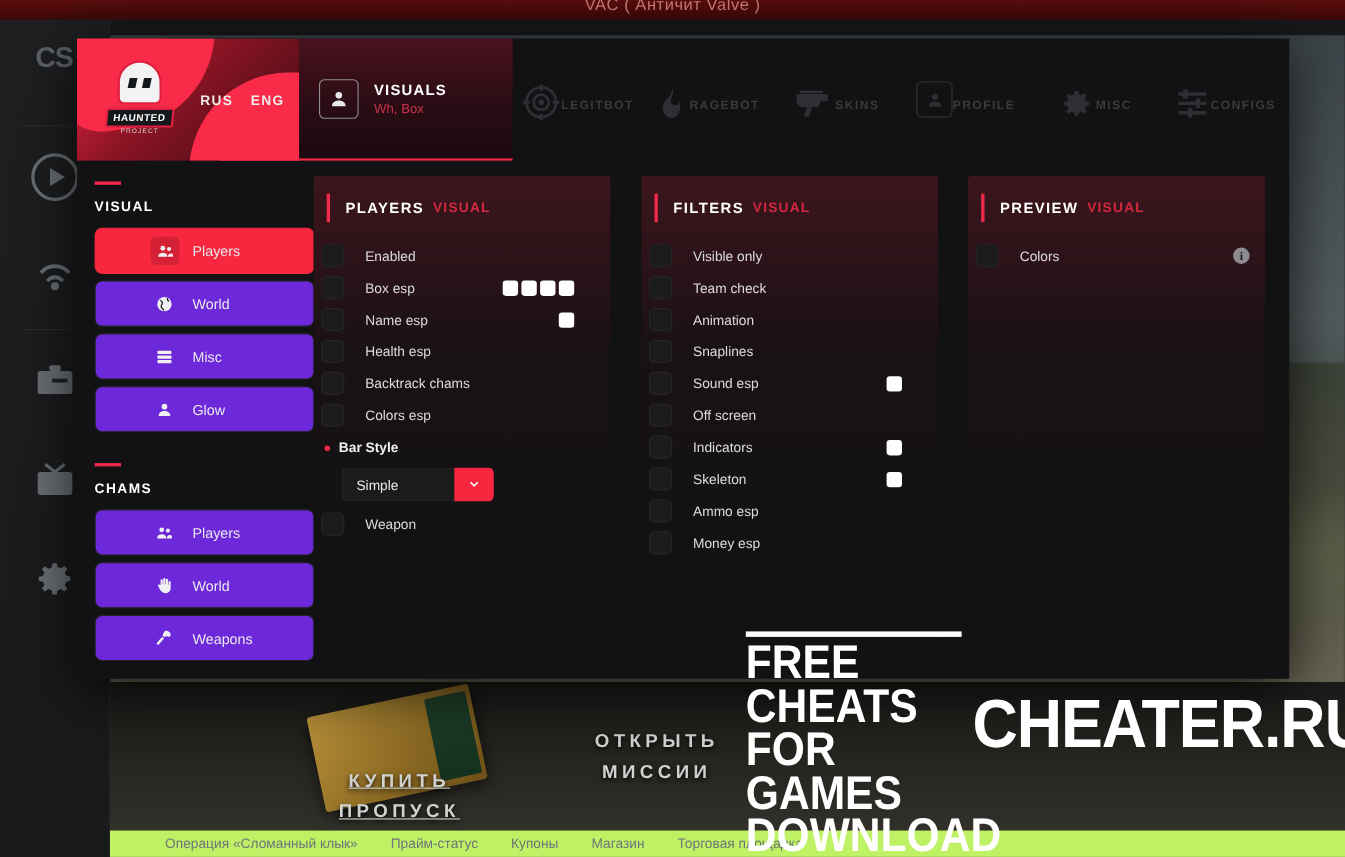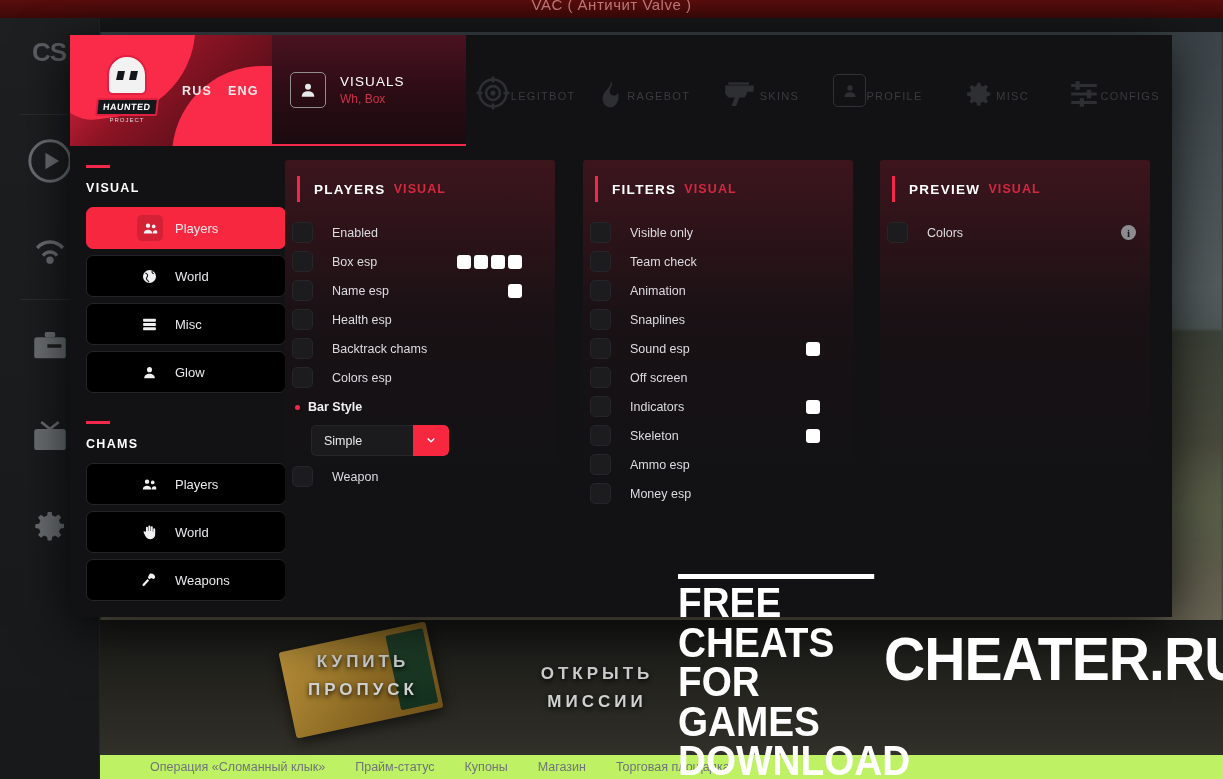--- a/index.html
+++ b/index.html
@@ -159,21 +159,21 @@
   .lang span.inactive { color:#efe8e8; }
 
   .tabs { position:absolute; left:202px; top:0; right:0; height:111px; display:flex; }
   .tab {
     width:118px; height:111px; position:relative; cursor:pointer;
     display:flex; flex-direction:row; align-items:center; justify-content:center;
   }
   .tab .tab-ico { height:40px; display:flex; align-items:flex-end; justify-content:center; }
   .tab .tab-ico svg { fill:#2e2f32; }
   .tab .tab-label {
-    margin-top:10px; color:#3a3b3e; font-size:11px; font-weight:normal; letter-spacing:1.3px;
+    margin-top:10px; color:#3a3b3e; font-size:11px; font-weight:bold; letter-spacing:1.3px;
   }
   .tab.active {
     width:195px; flex-direction:row; justify-content:flex-start; gap:14px; padding-left:18px;
     background:linear-gradient(180deg,#4a1220 0%,#2b0c14 55%,#1a0a0f 100%);
     border-bottom:2px solid #f2294a;
   }
   .tab.active .tab-ico {
     height:auto; width:36px; height:36px; border:1.5px solid #8f8f92; border-radius:5px;
     display:flex; align-items:center; justify-content:center;
   }
@@ -181,21 +181,21 @@
   .tab.active .tab-txt { display:flex; flex-direction:column; gap:3px; }
   .tab.active .tab-label { margin:0; color:#fff; font-size:13.5px; letter-spacing:1.1px; }
   .tab.active .tab-sub { color:#c9324a; font-size:12px; }
 
   
   .side { position:absolute; left:16px; top:130px; width:200px; }
   .side-rule { width:24px; height:3px; background:#f2294a; margin-bottom:13px; }
   .side-title { color:#fff; font-size:12.5px; font-weight:bold; letter-spacing:1.3px; margin-bottom:12px; }
   .side-btn {
     position:relative; height:42px; margin-bottom:6px; border-radius:7px;
-    background:#000000; border:1px solid #242427; cursor:pointer;
+    background:#6d28d9; border:1px solid #242427; cursor:pointer;
     display:flex; align-items:center;
   }
   .side-btn.active { background:#f7273f; border-color:#f7273f; }
   .side-ico {
     position:absolute; left:50px; width:24px; height:24px;
     display:flex; align-items:center; justify-content:center;
   }
   .side-ico svg { fill:#f0f0f2; }
   .side-btn.active .side-ico {
     background:rgba(0,0,0,.14); border-radius:5px; width:26px; height:26px;
@@ -312,21 +312,21 @@
         <svg width="42" height="42" viewBox="0 0 24 24">
             <path d="M12 8.2a3.8 3.8 0 1 0 0 7.6 3.8 3.8 0 0 0 0-7.6zm0 5.8a2 2 0 1 1 0-4 2 2 0 0 1 0 4z"></path>
             <path d="M20 13.1v-2.2l-2.2-.4a6 6 0 0 0-.7-1.7l1.3-1.8-1.6-1.6-1.8 1.3a6 6 0 0 0-1.7-.7L12.9 4h-2.2l-.4 2.2a6 6 0 0 0-1.7.7L6.8 5.6 5.2 7.2l1.3 1.8a6 6 0 0 0-.7 1.7L3.6 11v2.2l2.2.4a6 6 0 0 0 .7 1.7l-1.3 1.8 1.6 1.6 1.8-1.3a6 6 0 0 0 1.7.7l.4 2.2h2.2l.4-2.2a6 6 0 0 0 1.7-.7l1.8 1.3 1.6-1.6-1.3-1.8a6 6 0 0 0 .7-1.7z"></path>
           </svg>
       </span>
     </div>
   </div>
 
   <div class="bg-bottomhero"></div>
   <div class="hero-ticket"></div>
-  <div class="hero-btn" style="left:258px; top:648px; width:210px;">
+  <div class="hero-btn" style="left:258px; top:696px; width:210px;text-decoration:underline;">
     <span style="white-space:pre-line">КУПИТЬ
 ПРОПУСК</span>
   </div>
   <div class="hero-btn" style="left:492px; top:660px; width:210px;">
     <span style="white-space:pre-line">ОТКРЫТЬ
 МИССИИ</span>
   </div>
 
   <div class="bg-bottomnav">
     <span>Операция «Сломанный клык»</span>

